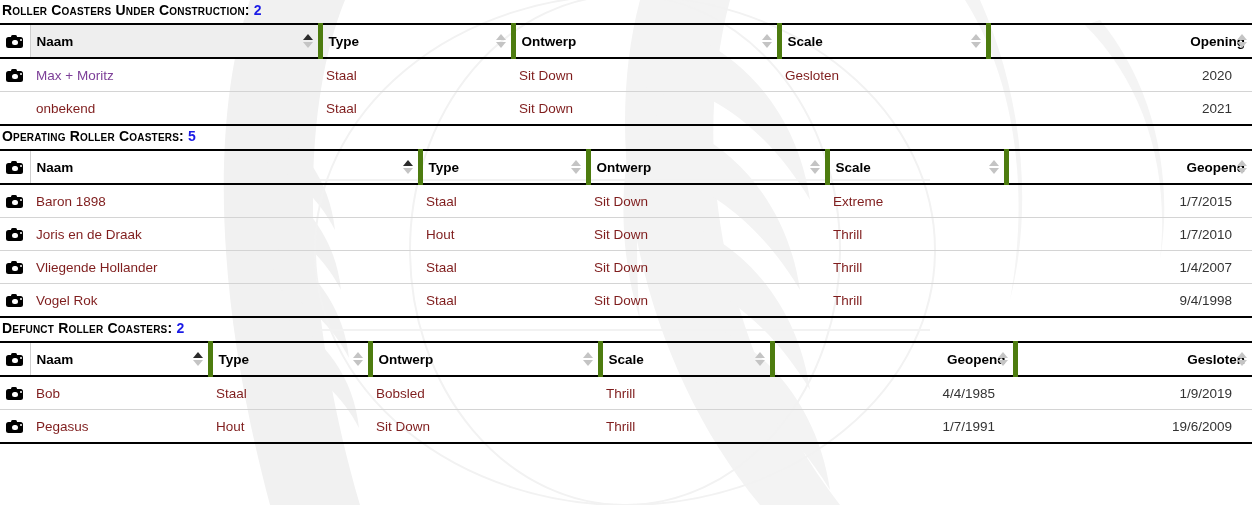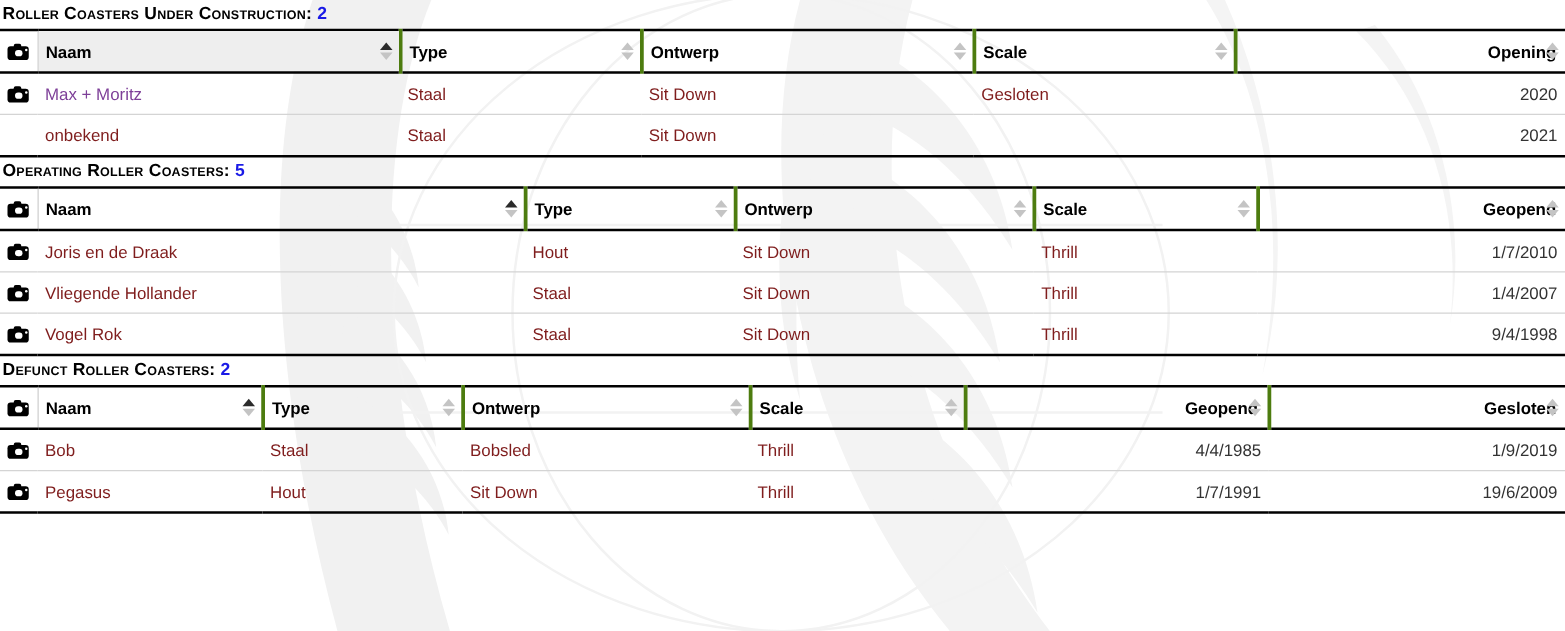--- a/index.html
+++ b/index.html
@@ -63,21 +63,21 @@
   }
   table.ct th {
     font-size: 13.5px;
     font-weight: bold;
     color: #000;
     text-align: left;
     padding: 5px 6px 5px 6px;
     height: 22px;
     border-top: 2px solid #000000;
     border-bottom: 2px solid #000000;
-    border-right: 3px solid #4d7c0f;
+    border-right: 5px solid #4d7c0f;
     vertical-align: middle;
     position: relative;
     white-space: nowrap;
     background: transparent;
   }
   table.ct th.sorted-bg { background: #eeeeee; }
   table.ct th.noborder-r { border-right: none; }
   table.ct th.camcol {
     width: 30px;
     padding-left: 6px;
@@ -94,21 +94,21 @@
     vertical-align: middle;
     white-space: nowrap;
     background: transparent;
     color: #222;
     margin-top: 32px;
   }
   table.ct tbody tr:last-child td {
     border-bottom: 2px solid #000000;
   }
   table.ct td.camcol { width: 30px; padding-left: 6px; padding-right: 0; }
-  table.ct td.num { text-align: right; padding-right: 6px; color: #333; }
+  table.ct td.num { text-align: right; padding-right: 20px; color: #333; }
 
   a.lnk {
     color: #7f1d1d;
     text-decoration: none;
   }
   a.lnk.visited { color: #7d3f98; }
 
   
   .cam {
     display: inline-block;
@@ -316,20 +316,28 @@
               </span></th>
             <th class="num noborder-r"><span>Geopend</span><span class="sorter">
                 <i class="up"></i>
                 <i class="dn"></i>
               </span></th>
           </tr>
         </thead>
         <tbody>
           <tr>
             <td class="camcol"><span class="cam"><span class="bump"></span><span class="body"></span><span class="lens"></span><span class="flash"></span></span></td>
+            <td class=""><a href="#" class="lnk">Baron 1898</a></td>
+            <td class=""><a href="#" class="lnk">Staal</a></td>
+            <td class=""><a href="#" class="lnk">Sit Down</a></td>
+            <td class=""><a href="#" class="lnk">Extreme</a></td>
+            <td class="num"><span>1/7/2015</span></td>
+          </tr>
+          <tr>
+            <td class="camcol"><span class="cam"><span class="bump"></span><span class="body"></span><span class="lens"></span><span class="flash"></span></span></td>
             <td class=""><a href="#" class="lnk">Joris en de Draak</a></td>
             <td class=""><a href="#" class="lnk">Hout</a></td>
             <td class=""><a href="#" class="lnk">Sit Down</a></td>
             <td class=""><a href="#" class="lnk">Thrill</a></td>
             <td class="num"><span>1/7/2010</span></td>
           </tr>
           <tr>
             <td class="camcol"><span class="cam"><span class="bump"></span><span class="body"></span><span class="lens"></span><span class="flash"></span></span></td>
             <td class=""><a href="#" class="lnk">Vliegende Hollander</a></td>
             <td class=""><a href="#" class="lnk">Staal</a></td>

